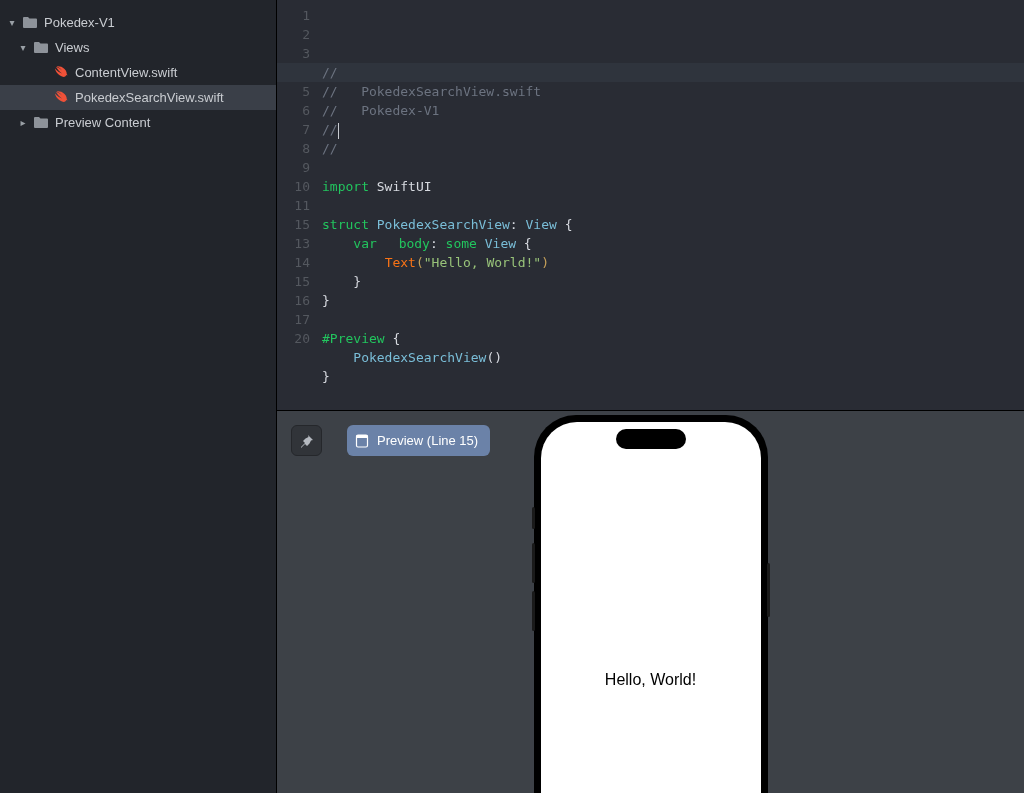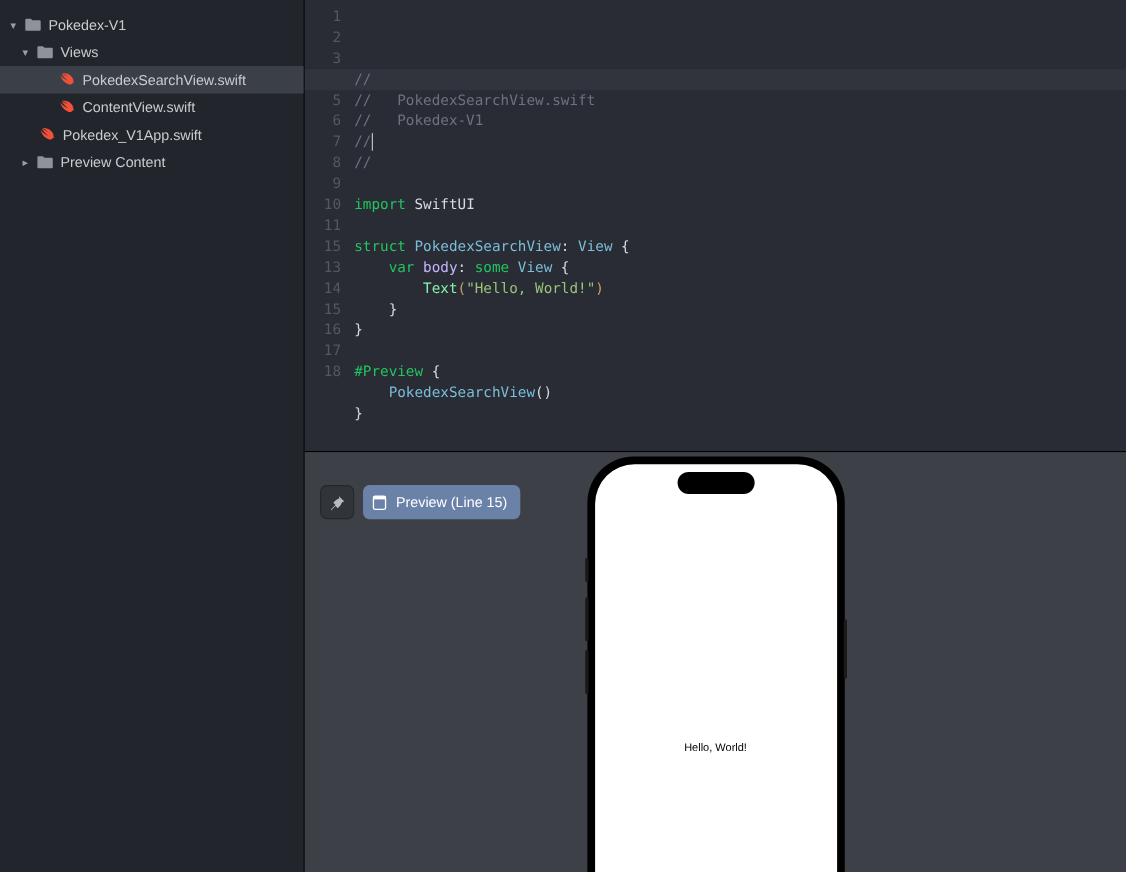--- a/index.html
+++ b/index.html
@@ -90,37 +90,37 @@
       left: -45px; right: 0;
       height: 19px;
       background: #2f343d;
       top: calc(6px + 3 * 19px);
       z-index: 0;
     }
     .code-content { position: relative; z-index: 1; }
     .tk-comment { color: #6c7380; }
     .tk-keyword { color: #22c55e; }
     .tk-type { color: #7abed8; }
-    .tk-var { color: #c4b5fd; }
-    .tk-func { color: #86efac; }
+    .tk-var { color: #22c55e; margin-left: 14px; }
+    .tk-func { color: #f97316; }
     .tk-string { color: #98c379; }
     .tk-plain { color: #d7dae0; }
     .tk-paren { color: #c7a25a; }
     
     .preview-pane {
       flex: 1;
       background: #3d4147;
       position: relative;
       overflow: hidden;
     }
     .preview-toolbar {
       position: absolute;
-      top: 30px; left: 14px;
-      display: flex;
-      gap: 8px;
+      top: 14px; left: 14px;
+      display: flex;
+      gap: 25px;
       align-items: center;
       z-index: 5;
     }
     .pin-btn {
       width: 31px; height: 31px;
       background: #313439;
       border: 1px solid #25272b;
       border-radius: 6px;
       display: flex; align-items: center; justify-content: center;
       color: #b5b9c0;
@@ -177,21 +177,21 @@
       position: absolute;
       top: 7px;
       left: 50%;
       transform: translateX(-50%);
       width: 70px; height: 20px;
       background: #000;
       border-radius: 11px;
     }
     .preview-text {
       color: #000;
-      font-size: 10px;
+      font-size: 16px;
       font-family: -apple-system, sans-serif;
       margin-top: 30px;
     }
   </style>
 </head>
 <body>
 
 <div class="sidebar">
   <div class="tree-item">
     <span class="indent" style="width:4px"></span>
@@ -208,49 +208,40 @@
     <span class="indent i1"></span>
     <span class="disclosure">▾</span>
     <span class="icon">
       <svg class="folder-svg" viewBox="0 0 16 13">
           <path fill="#8e939a" d="M1 2a1 1 0 011-1h4l1.5 1.5H14a1 1 0 011 1V11a1 1 0 01-1 1H2a1 1 0 01-1-1V2z"></path>
         </svg>
     </span>
     <span>Views</span>
   </div>
 
+  <div class="tree-item">
+    <span class="indent i3"></span>
+    <span class="icon">
+      <svg class="swift-svg" viewBox="0 0 16 16">
+          <path fill="#f05138" d="M13.5 10.5c.5-1.5.5-4-2-6.5C9 1.5 5.5 1 3.5 1.5c2 .5 4 2 5.5 4-1-1-3.5-3-6-3.5 1.5 2.5 4 5 6 6.5-2-.5-5-2.5-7-5 .5 3 3 6.5 7 8 2 .8 3.5.3 4-1 .3-.8 1-.8 1.5 0-.2-.8-.5-1.3-1-1.5.2.3 0 .7 0 1z"></path>
+        </svg>
+    </span>
+    <span>ContentView.swift</span>
+  </div>
+
   <div class="tree-item selected">
     <span class="indent i3"></span>
     <span class="icon">
       <svg class="swift-svg" viewBox="0 0 16 16">
           <path fill="#f05138" d="M13.5 10.5c.5-1.5.5-4-2-6.5C9 1.5 5.5 1 3.5 1.5c2 .5 4 2 5.5 4-1-1-3.5-3-6-3.5 1.5 2.5 4 5 6 6.5-2-.5-5-2.5-7-5 .5 3 3 6.5 7 8 2 .8 3.5.3 4-1 .3-.8 1-.8 1.5 0-.2-.8-.5-1.3-1-1.5.2.3 0 .7 0 1z"></path>
         </svg>
     </span>
     <span>PokedexSearchView.swift</span>
   </div>
 
-  <div class="tree-item">
-    <span class="indent i3"></span>
-    <span class="icon">
-      <svg class="swift-svg" viewBox="0 0 16 16">
-          <path fill="#f05138" d="M13.5 10.5c.5-1.5.5-4-2-6.5C9 1.5 5.5 1 3.5 1.5c2 .5 4 2 5.5 4-1-1-3.5-3-6-3.5 1.5 2.5 4 5 6 6.5-2-.5-5-2.5-7-5 .5 3 3 6.5 7 8 2 .8 3.5.3 4-1 .3-.8 1-.8 1.5 0-.2-.8-.5-1.3-1-1.5.2.3 0 .7 0 1z"></path>
-        </svg>
-    </span>
-    <span>ContentView.swift</span>
-  </div>
-
-  <div class="tree-item">
-    <span class="indent i2"></span>
-    <span class="icon">
-      <svg class="swift-svg" viewBox="0 0 16 16">
-          <path fill="#f05138" d="M13.5 10.5c.5-1.5.5-4-2-6.5C9 1.5 5.5 1 3.5 1.5c2 .5 4 2 5.5 4-1-1-3.5-3-6-3.5 1.5 2.5 4 5 6 6.5-2-.5-5-2.5-7-5 .5 3 3 6.5 7 8 2 .8 3.5.3 4-1 .3-.8 1-.8 1.5 0-.2-.8-.5-1.3-1-1.5.2.3 0 .7 0 1z"></path>
-        </svg>
-    </span>
-    <span>Pokedex_V1App.swift</span>
-  </div>
 
 
   <div class="tree-item">
     <span class="indent i1"></span>
     <span class="disclosure">▸</span>
     <span class="icon">
       <svg class="folder-svg" viewBox="0 0 16 13">
           <path fill="#8e939a" d="M1 2a1 1 0 011-1h4l1.5 1.5H14a1 1 0 011 1V11a1 1 0 01-1 1H2a1 1 0 01-1-1V2z"></path>
         </svg>
     </span>
@@ -272,21 +263,21 @@
         <div>8</div>
         <div>9</div>
         <div>10</div>
         <div>11</div>
         <div>15</div>
         <div>13</div>
         <div>14</div>
         <div>15</div>
         <div>16</div>
         <div>17</div>
-        <div>18</div>
+        <div>20</div>
       </div>
     <div class="code">
       <div class="line-highlight"></div>
       <div class="code-content" id="code"><div style="height: 19px;"><span class="tk-comment">//</span></div><div style="height: 19px;"><span class="tk-comment">//   PokedexSearchView.swift</span></div><div style="height: 19px;"><span class="tk-comment">//   Pokedex-V1</span></div><div style="height: 19px;"><span class="tk-comment">//</span><span style="border-left: 1px solid rgb(201, 204, 209); height: 16px; display: inline-block; vertical-align: middle;"></span></div><div style="height: 19px;"><span class="tk-comment">//</span></div><div style="height: 19px;"></div><div style="height: 19px;"><span class="tk-keyword">import</span><span class="tk-plain"> </span><span class="tk-plain">SwiftUI</span></div><div style="height: 19px;"></div><div style="height: 19px;"><span class="tk-keyword">struct</span><span class="tk-plain"> </span><span class="tk-type">PokedexSearchView</span><span class="tk-plain">: </span><span class="tk-type">View</span><span class="tk-plain"> {</span></div><div style="height: 19px;"><span class="tk-plain">    </span><span class="tk-keyword">var</span><span class="tk-plain"> </span><span class="tk-var">body</span><span class="tk-plain">: </span><span class="tk-keyword">some</span><span class="tk-plain"> </span><span class="tk-type">View</span><span class="tk-plain"> {</span></div><div style="height: 19px;"><span class="tk-plain">        </span><span class="tk-func">Text</span><span class="tk-paren">(</span><span class="tk-string">"Hello, World!"</span><span class="tk-paren">)</span></div><div style="height: 19px;"><span class="tk-plain">    }</span></div><div style="height: 19px;"><span class="tk-plain">}</span></div><div style="height: 19px;"></div><div style="height: 19px;"><span class="tk-keyword">#Preview</span><span class="tk-plain"> {</span></div><div style="height: 19px;"><span class="tk-plain">    </span><span class="tk-type">PokedexSearchView</span><span class="tk-plain">()</span></div><div style="height: 19px;"><span class="tk-plain">}</span></div><div style="height: 19px;"></div></div>
     </div>
   </div>
 
   <div class="preview-pane">
     <div class="preview-toolbar">
       <div class="pin-btn">

